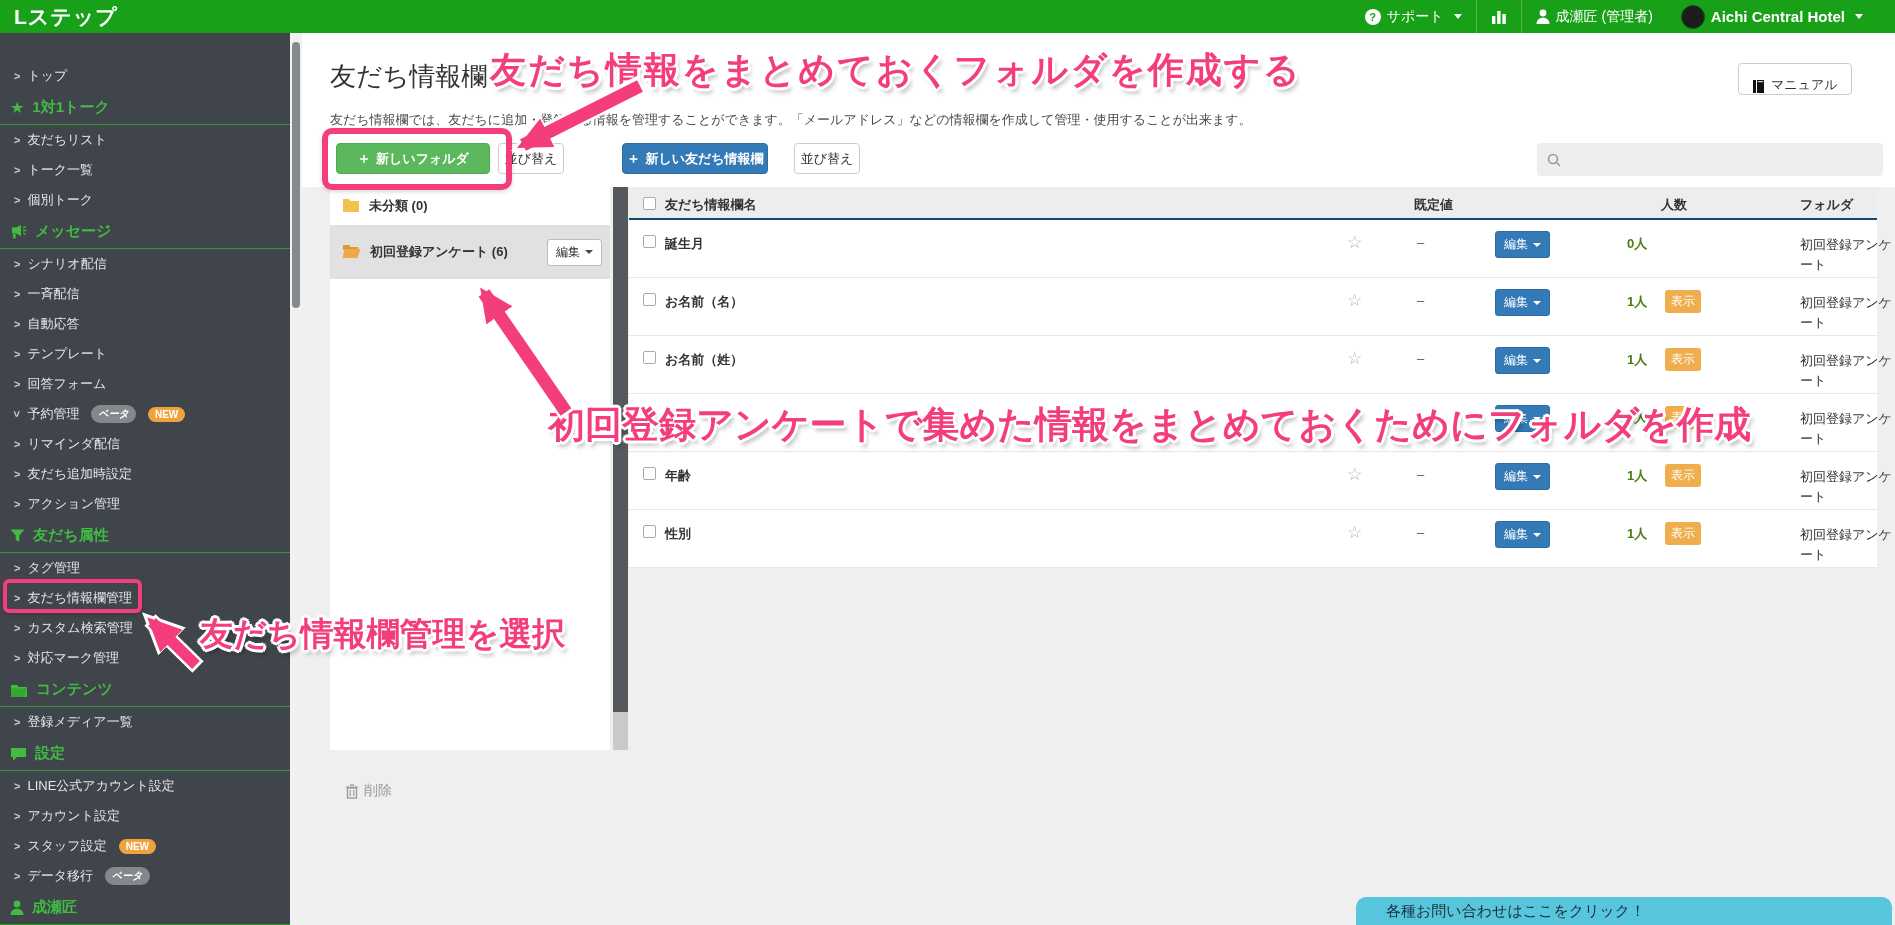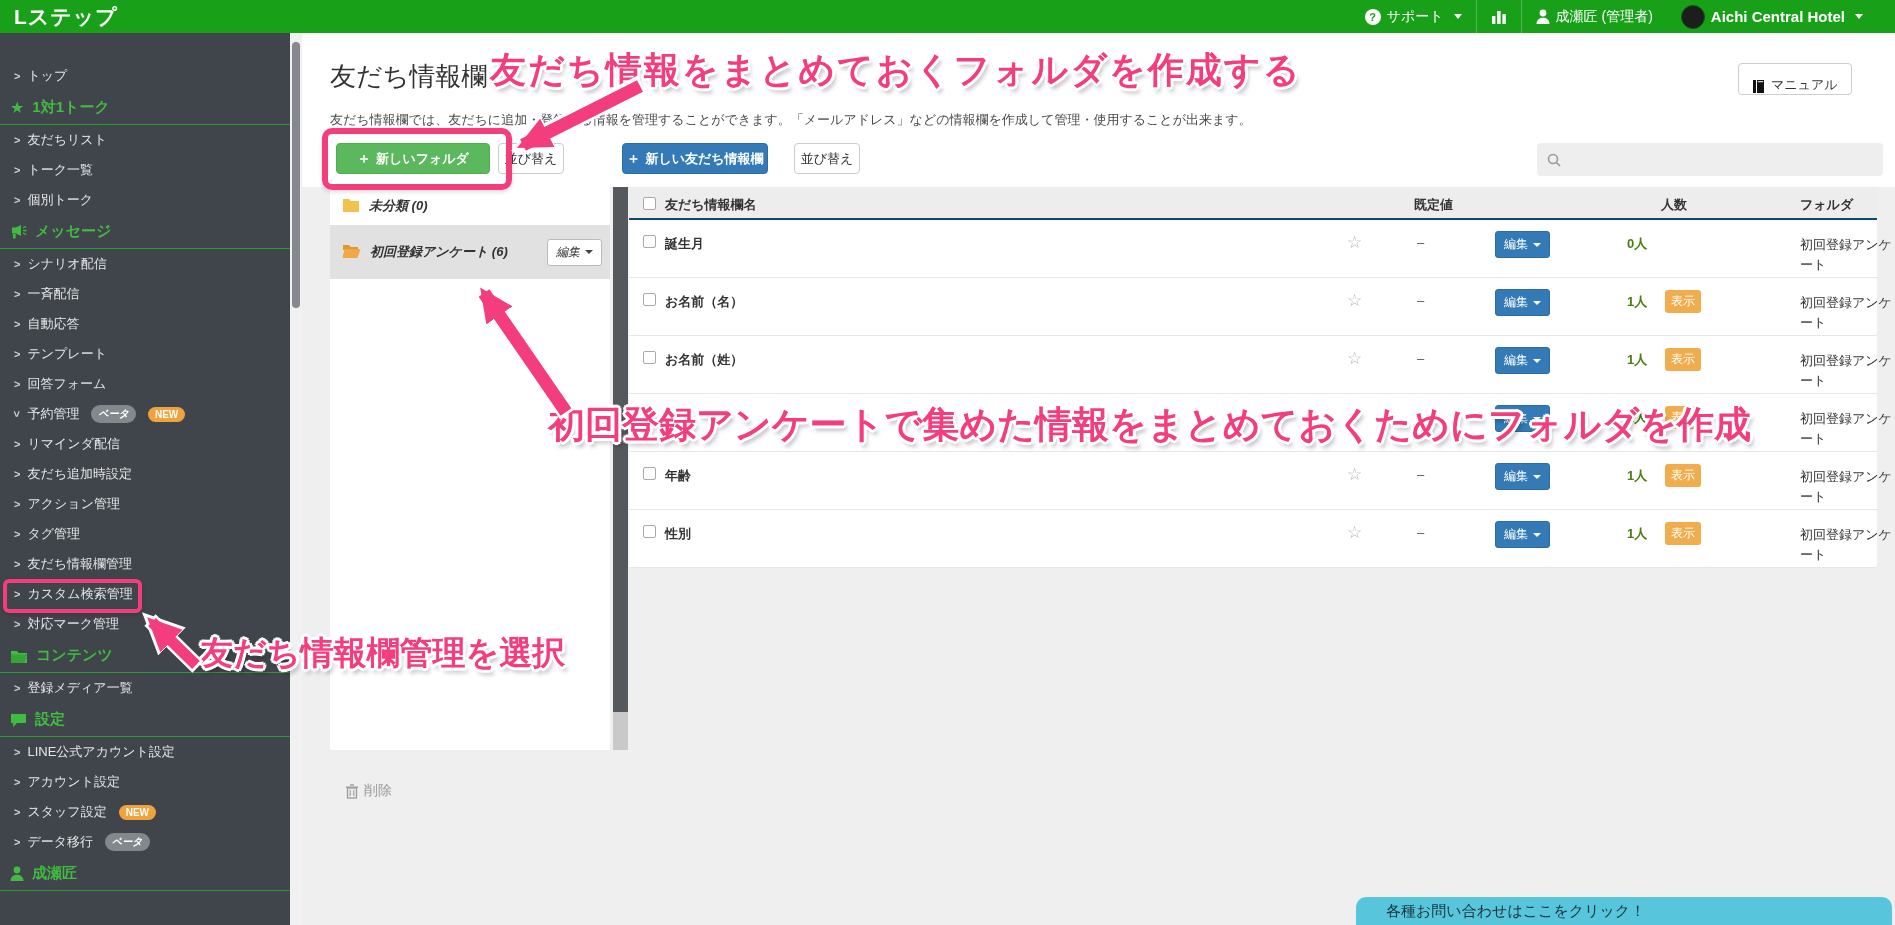--- a/index.html
+++ b/index.html
@@ -46,21 +46,21 @@
   .btn-sort1 { left:196px; top:110px; width:66px; background:#fff; border:1px solid #ccc; color:#333; }
   .btn-new-field { left:320px; top:110px; width:146px; background:#337ab7; border:1px solid #2e6da4; color:#fff; font-weight:bold; gap:5px; }
   .btn-sort2 { left:492px; top:110px; width:66px; background:#fff; border:1px solid #ccc; color:#333; }
   .plus { font-weight:bold; font-size:14px; }
   .search-box { position:absolute; left:1235px; top:110px; width:346px; height:33px; background:#eeeeee; border-radius:4px;
                 display:flex; align-items:center; padding:0 10px; gap:8px; }
   .search-box input { flex:1; border:none; background:transparent; outline:none; font-size:13px; color:#333; }
 
   
   .folder-panel { position:absolute; left:28px; top:154px; width:280px; height:563px; background:#fff; }
-  .folder-row { height:38px; display:flex; align-items:center; gap:9px; padding:0 8px 0 12px; font-size:13px; font-weight:bold; color:#333; cursor:pointer;font-style:italic; }
+  .folder-row { height:38px; display:flex; align-items:center; gap:9px; padding:0 8px 0 12px; font-size:13px; font-weight:bold; color:#333; cursor:pointer; }
   .folder-row.selected { height:54px; background:#e1e1e1; }
   .folder-row .flabel { flex:1; }
   .folder-edit-btn { background:#fff; border:1px solid #bbb; border-radius:3px; font-size:12px; padding:4px 8px; display:flex; align-items:center; gap:5px; color:#333; cursor:pointer; font-weight:normal; }
   .caret-dark { width:0; height:0; border-left:4px solid transparent; border-right:4px solid transparent; border-top:4px solid #444; }
   .folder-scrollbar { position:absolute; left:311px; top:154px; width:15px; height:563px; background:#c9c9c9; }
   .folder-scrollbar .thumb { position:absolute; left:0; top:0; width:15px; height:525px; background:#55595e; }
   .delete-row { position:absolute; left:43px; top:749px; display:flex; align-items:center; gap:5px; color:#999; font-size:14px; cursor:pointer; }
 
   
   .table { position:absolute; left:327px; top:154px; width:1248px; }
@@ -84,21 +84,21 @@
   .contact-bar { position:absolute; left:1054px; top:864px; width:536px; height:28px; background:#57c5dc; border-radius:10px 10px 0 0;
                  display:flex; align-items:center; padding-left:30px; font-size:15px; color:#173039; cursor:pointer; }
 
   
   .overlay { position:absolute; left:0; top:0; width:1895px; height:925px; z-index:50; pointer-events:none; }
   .ann-text { position:absolute; color:#f33d7d; font-weight:900; white-space:nowrap;
               text-shadow:-2px -2px 0 #fff, 2px -2px 0 #fff, -2px 2px 0 #fff, 2px 2px 0 #fff,
                           -3px 0 0 #fff, 3px 0 0 #fff, 0 -3px 0 #fff, 0 3px 0 #fff, 3px 5px 4px rgba(0,0,0,.28); }
   .ann-top { left:490px; top:46px; font-size:36px; letter-spacing:2px; }
   .ann-mid { left:548px; top:400px; font-size:37px; }
-  .ann-side { left:200px; top:631px; font-size:33px; }
+  .ann-side { left:200px; top:612px; font-size:33px; }
   .hl-box { position:absolute; border:6px solid #f33d7d; border-radius:10px; box-shadow:0 2px 4px rgba(0,0,0,.15); }
   .hl-button { left:322px; top:128px; width:190px; height:62px; }
   .hl-sidebar { left:3px; top:579px; width:139px; height:34px; border-width:4px; border-radius:6px; }
 </style>
 </head>
 <body>
 
 <header class="topbar">
   <div class="logo">Lステップ</div>
   <div class="topbar-right">
@@ -194,20 +194,28 @@
     <span class="sb-prefix">&gt;</span>
     <span class="sb-label">リマインダ配信</span>
   </div>
     <div class="sb-link">
     <span class="sb-prefix">&gt;</span>
     <span class="sb-label">友だち追加時設定</span>
   </div>
     <div class="sb-link">
     <span class="sb-prefix">&gt;</span>
     <span class="sb-label">アクション管理</span>
+  </div>
+    <div class="sb-section">
+    <span class="icon">
+        <svg width="15" height="14" viewBox="0 0 15 14">
+          <path d="M0.5 0.5 H14.5 L9.3 6.5 V13 L5.7 10.8 V6.5 Z" fill="#41bb41"></path>
+        </svg>
+      </span>
+    <span class="sb-label">友だち属性</span>
   </div>
     <div class="sb-link">
     <span class="sb-prefix">&gt;</span>
     <span class="sb-label">タグ管理</span>
   </div>
     <div class="sb-link">
     <span class="sb-prefix">&gt;</span>
     <span class="sb-label">友だち情報欄管理</span>
   </div>
     <div class="sb-link">

